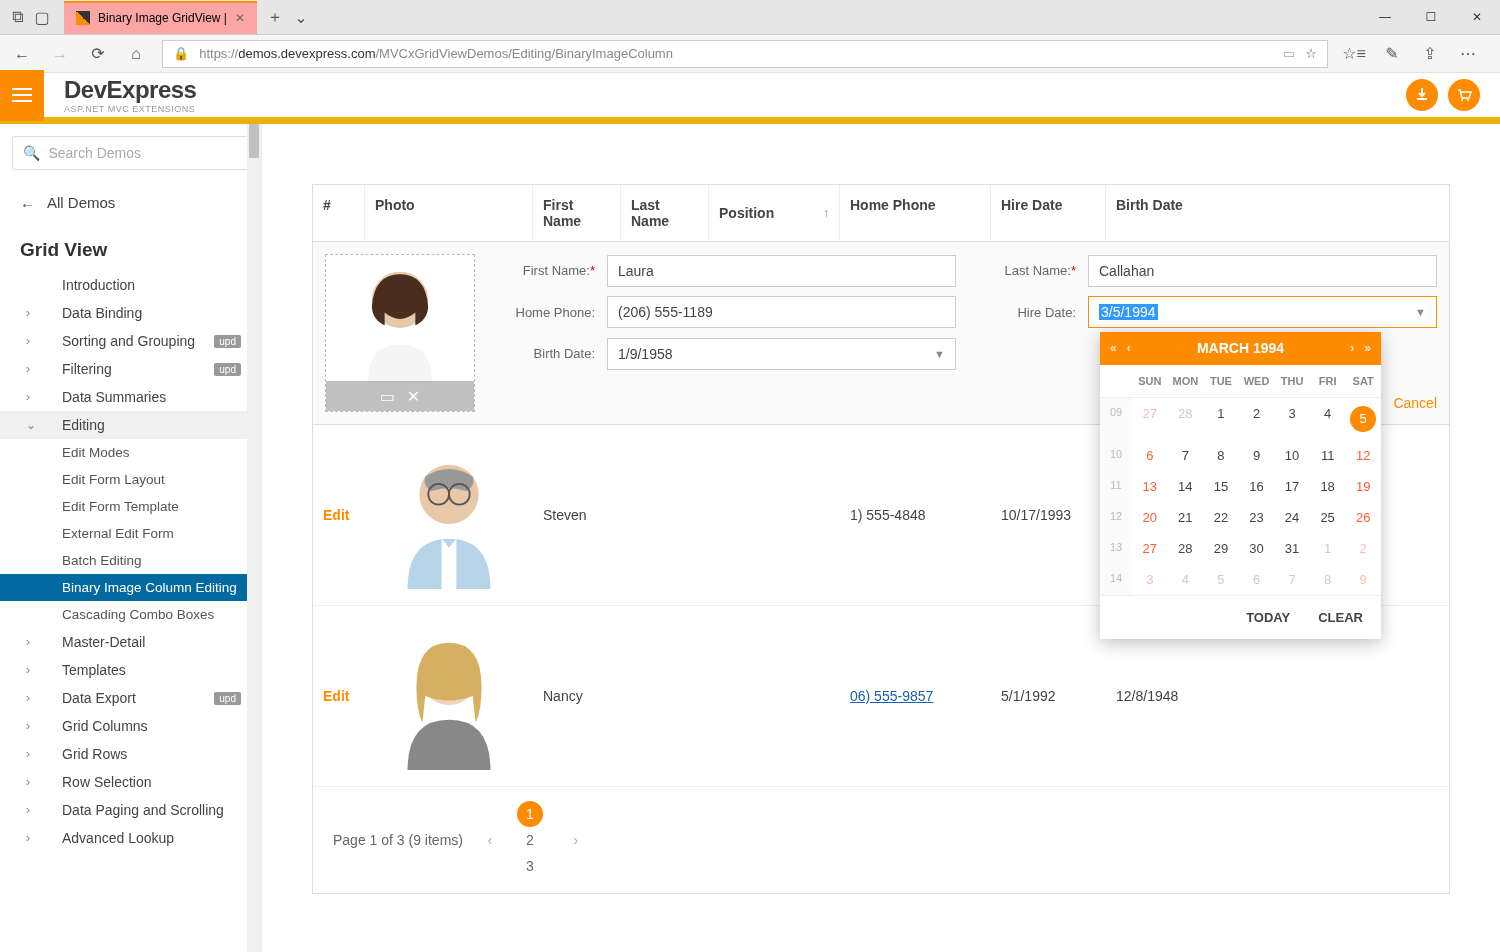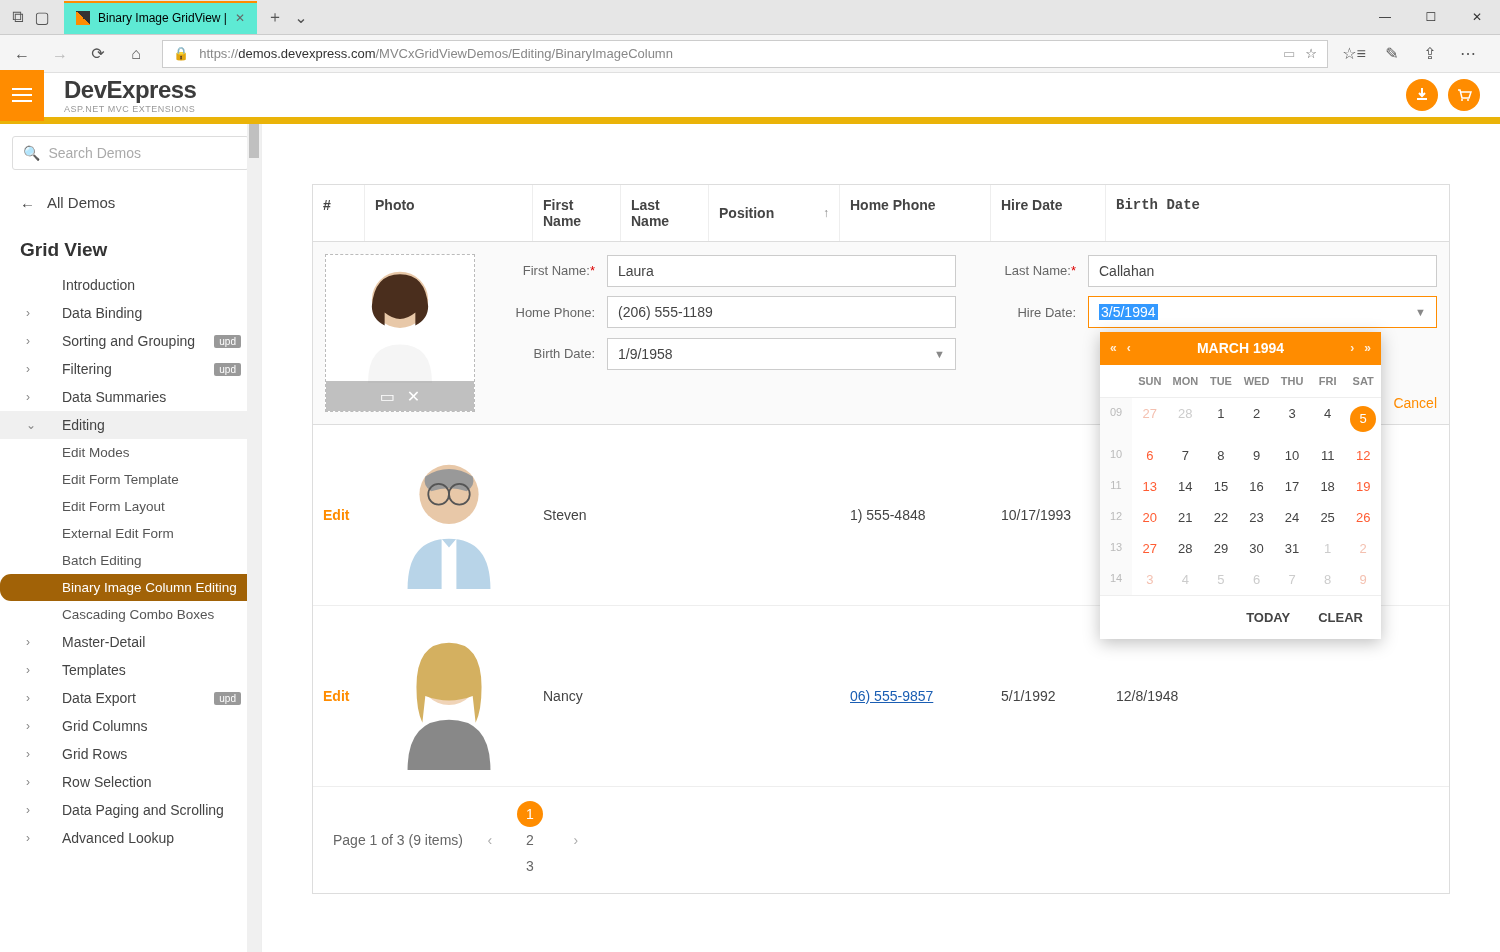--- a/index.html
+++ b/index.html
@@ -2,21 +2,21 @@
 <html><head>
 <meta charset="utf-8">
 <style>
 * { margin: 0; padding: 0; box-sizing: border-box; font-family: 'Segoe UI', Arial, sans-serif; }
 body { background: #fff; width: 1500px; height: 952px; overflow: hidden; }
 
 
 .browser-chrome { background: #e6e6e6; height: 35px; display: flex; align-items: center; border-bottom: 1px solid #ccc; }
 .chrome-left { display: flex; gap: 8px; padding: 0 10px; }
 .chrome-icon { width: 16px; height: 16px; color: #555; display:flex; align-items:center; justify-content:center; }
-.tab { background: #5eead4; border-top: 2px solid #ff8c00; padding: 6px 12px; display: flex; align-items: center; gap: 8px; font-size: 12px; height: 33px; margin-left: 4px; }
+.tab { background: #fca5a5; border-top: 2px solid #ff8c00; padding: 6px 12px; display: flex; align-items: center; gap: 8px; font-size: 12px; height: 33px; margin-left: 4px; }
 .tab-logo { width: 14px; height: 14px; background: linear-gradient(45deg,#ff8c00 50%,#333 50%); }
 .tab-close { color: #666; cursor: pointer; }
 .window-ctrls { margin-left: auto; display: flex; }
 .window-btn { width: 46px; height: 33px; display: flex; align-items: center; justify-content: center; color: #333; font-size:12px;}
 .addr-bar { height: 38px; display: flex; align-items: center; padding: 0 10px; gap: 14px; border-bottom: 1px solid #e0e0e0; background:#f5f5f5; }
 .addr-btn { width: 24px; height: 24px; display: flex; align-items: center; justify-content: center; color: #555; }
 .addr-input { flex: 1; height: 28px; background: #fff; border: 1px solid #ccc; display: flex; align-items: center; padding: 0 10px; font-size: 13px; color: #888; gap: 10px; }
 .addr-input .dark { color: #333; }
 .addr-right { display: flex; gap: 14px; padding-right: 10px; }
 
@@ -38,30 +38,30 @@
 .sidebar-scroll-thumb { position:absolute; right:2px; top:0; width:10px; height:34px; background:#c0c0c0; }
 .search-wrap { padding: 12px; }
 .search-box { height: 34px; border: 1px solid #ddd; border-radius: 3px; display: flex; align-items: center; padding: 0 10px; gap: 8px; color: #aaa; font-size: 14px; }
 .all-demos { padding: 12px 20px; display: flex; align-items: center; gap: 12px; color: #444; font-size: 15px; }
 .nav-title { padding: 16px 20px 10px; font-size: 19px; font-weight: 600; color: #333; }
 .nav-item { padding: 6px 20px 6px 30px; display: flex; align-items: center; font-size: 14px; color: #444; min-height: 26px; }
 .nav-item .chev { position: absolute; left: 26px; color: #888; font-size: 12px; }
 .nav-item.top { padding-left: 62px; position: relative; }
 .nav-item.sub { padding-left: 62px; font-size: 13.5px; color:#555; }
 .nav-item.expanded { background: #f0f0f0; }
-.nav-item.selected { background: #a16207; color: #fff; border-radius: 11px; }
+.nav-item.selected { background: #0369a1; color: #fff; }
 .upd-badge { margin-left: auto; background: #999; color: #fff; font-size: 10px; padding: 1px 5px; border-radius: 2px; }
 
 .content { flex: 1; padding: 60px 50px 20px; overflow: auto; }
 
 
 .grid { border: 1px solid #ddd; background: #fff; }
 .grid-header { display: flex; border-bottom: 1px solid #ddd; }
 .gh { padding: 12px 10px; font-size: 14px; font-weight: 600; color: #444; border-right: 1px solid #eee; }
-.gh:last-child { border-right: none; font-family: Liberation Mono, monospace; }
+.gh:last-child { border-right: none; }
 .col-hash { width: 52px; }
 .col-photo { width: 168px; }
 .col-fn { width: 88px; }
 .col-ln { width: 88px; }
 .col-pos { width: 131px; display:flex; justify-content:space-between; align-items:center; }
 .col-phone { width: 151px; }
 .col-hire { width: 115px; }
 .col-birth { flex:1; }
 .sort-ic { color:#888; font-size:12px; }
 
@@ -217,24 +217,24 @@
           <span>Data Summaries</span>
         </div>
         <div class="nav-item top expanded">
           <span class="chev">⌄</span>
           <span>Editing</span>
         </div>
         <div class="nav-item sub">
           <span>Edit Modes</span>
         </div>
         <div class="nav-item sub">
+          <span>Edit Form Layout</span>
+        </div>
+        <div class="nav-item sub">
           <span>Edit Form Template</span>
-        </div>
-        <div class="nav-item sub">
-          <span>Edit Form Layout</span>
         </div>
         <div class="nav-item sub">
           <span>External Edit Form</span>
         </div>
         <div class="nav-item sub">
           <span>Batch Editing</span>
         </div>
         <div class="nav-item sub selected">
           <span>Binary Image Column Editing</span>
         </div>

